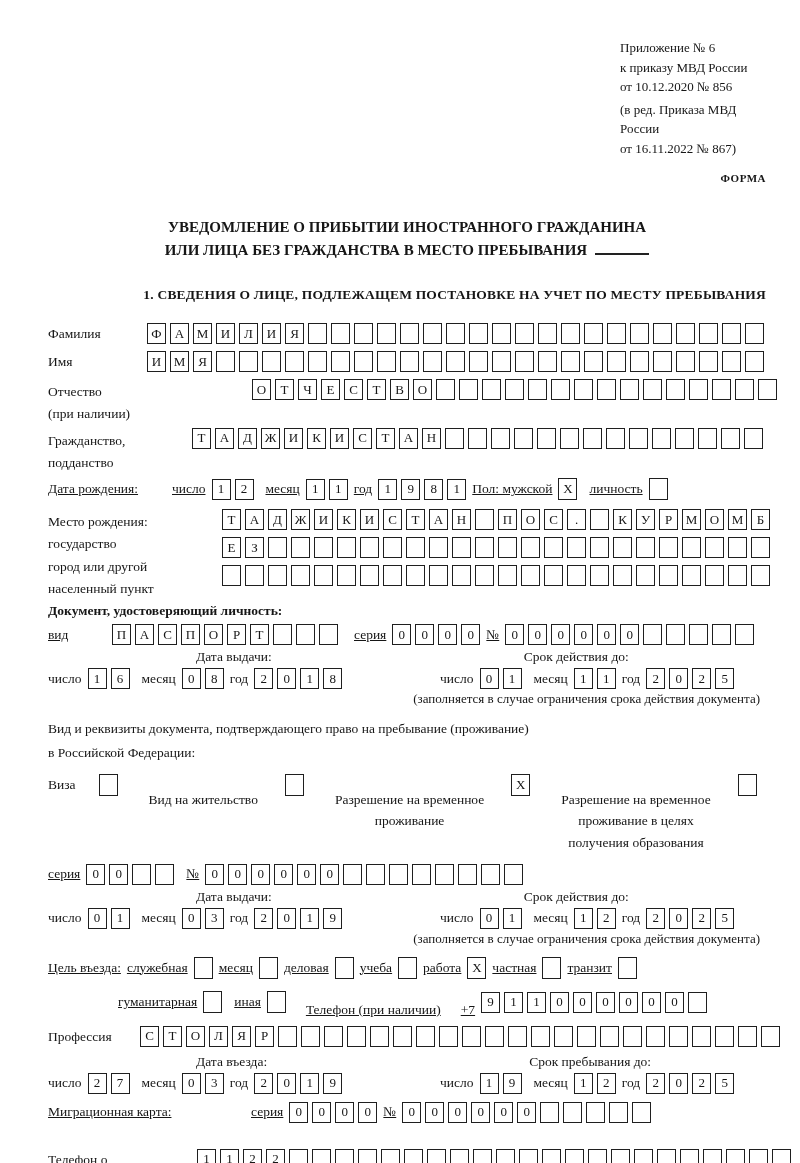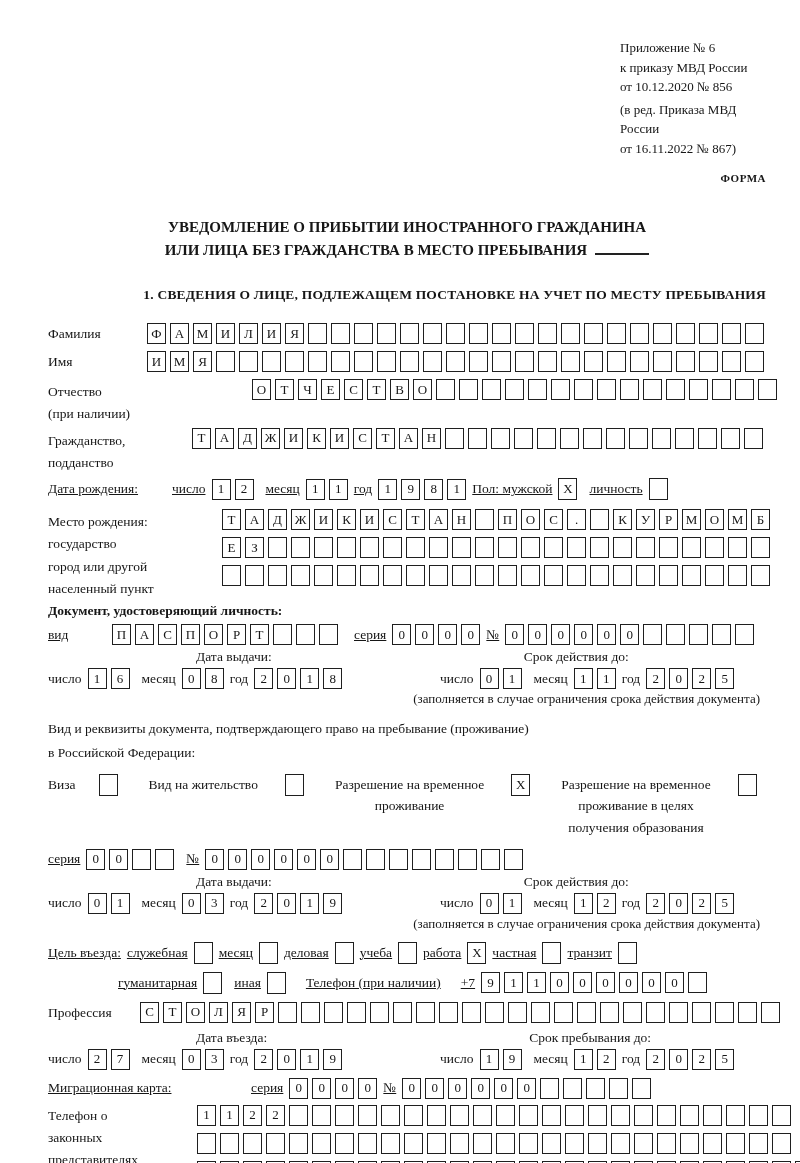--- a/index.html
+++ b/index.html
@@ -51,21 +51,21 @@
   .drow { display:flex; align-items:center; }
   .dgrp { display:flex; align-items:center; gap:6px; width:392px; flex:none; }
   .dgrp.right { width:auto; }
   .note { text-align:right; font-size:13px; margin:2px 6px 10px 0; }
 
   .para { font-size:13.5px; line-height:1.8; }
 
   .cbrow { margin-top:8px; align-items:flex-start; }
   .mllbl { text-align:center; line-height:1.6; flex:none; }
 
-  .ml6{margin-left:6px;} .ml10{margin-left:10px;} .ml14{margin-left:14px;}
+  .ml6{margin-left:6px;} .ml10{margin-left:10px;} .ml14{margin-left:14px;margin-top:15px;}
 </style>
 </head>
 <body>
 
 <div class="page">
 
   <div class="hdr">
     <div>Приложение № 6</div>
     <div>к приказу МВД России</div>
     <div>от 10.12.2020 № 856</div>
@@ -619,21 +619,21 @@
         <span>год</span>
         <div class="boxes">
             <div class="box">2</div>
             <div class="box">0</div>
             <div class="box">2</div>
             <div class="box">5</div>
           </div>
       </div>
     </div>
 
-    <div class="frow inline" style="margin-bottom:4px">
+    <div class="frow inline" style="margin-bottom:24px">
       <span style="width:197px">Миграционная карта:</span>
       <span>серия</span>
       <div class="boxes">
           <div class="box">0</div>
           <div class="box">0</div>
           <div class="box">0</div>
           <div class="box">0</div>
         </div>
       <span>№</span>
       <div class="boxes">

